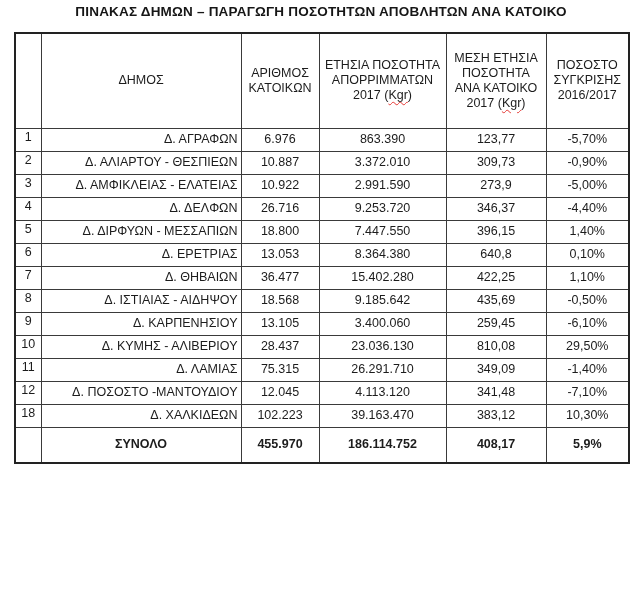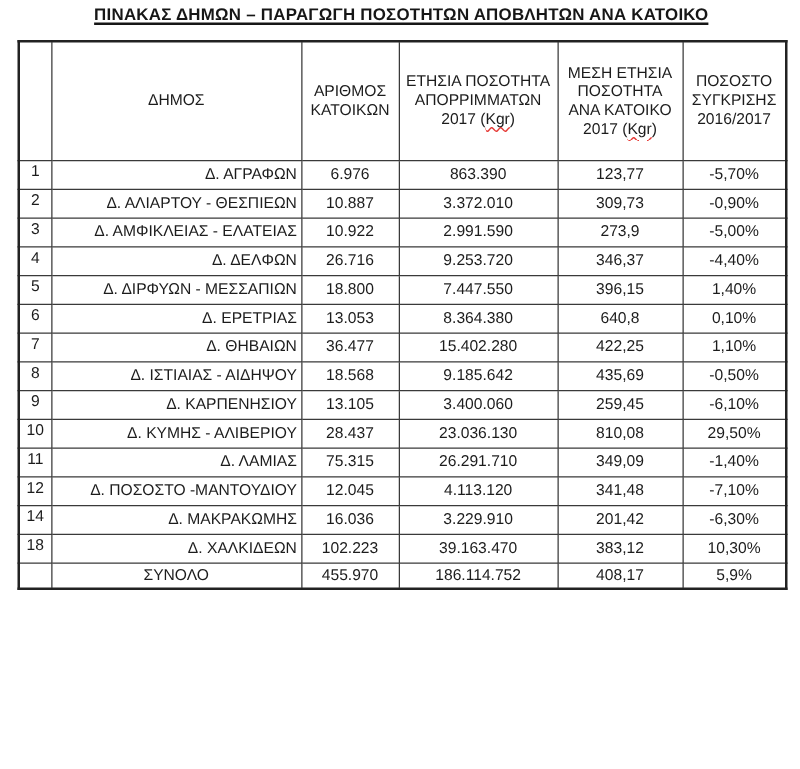--- a/index.html
+++ b/index.html
@@ -13,21 +13,20 @@
   }
   .doc {
     padding: 3px 12px 0 14px;
   }
   .doc-title {
     margin: 1px 0 13px 0;
     font-size: 13.5px;
     font-weight: bold;
     text-align: center;
     letter-spacing: 0.2px;
-    text-decoration: underline;
     text-decoration-thickness: 1.5px;
     text-underline-offset: 2px;
     color: #161616;
   }
   table.muni {
     border-collapse: collapse;
     table-layout: fixed;
     width: 614px;
     border: 2px solid #222222;
   }
@@ -60,22 +59,22 @@
     padding-top: 3px;
     font-size: 12px;
   }
   td.c-name {
     text-align: right;
     padding-left: 6px;
     white-space: pre-line;
   }
   td.c-num { text-align: center; }
   tfoot td {
-    height: 21px;
-    font-weight: normal;
+    height: 36px;
+    font-weight: bold;
     text-align: center;
     vertical-align: middle;
   }
 </style>
 </head>
 <body>
 
 <div class="doc">
   <h1 class="doc-title">ΠΙΝΑΚΑΣ ΔΗΜΩΝ – ΠΑΡΑΓΩΓΗ ΠΟΣΟΤΗΤΩΝ ΑΠΟΒΛΗΤΩΝ ΑΝΑ ΚΑΤΟΙΚΟ</h1>
 
@@ -195,28 +194,20 @@
   </tr>
         <tr>
     <td class="c-idx">12</td>
     <td class="c-name">Δ. ΠΟΣΟΣΤΟ -ΜΑΝΤΟΥΔΙΟΥ</td>
     <td class="c-num">12.045</td>
     <td class="c-num">4.113.120</td>
     <td class="c-num">341,48</td>
     <td class="c-num">-7,10%</td>
   </tr>
         <tr>
-    <td class="c-idx">14</td>
-    <td class="c-name">Δ. ΜΑΚΡΑΚΩΜΗΣ</td>
-    <td class="c-num">16.036</td>
-    <td class="c-num">3.229.910</td>
-    <td class="c-num">201,42</td>
-    <td class="c-num">-6,30%</td>
-  </tr>
-        <tr>
     <td class="c-idx">18</td>
     <td class="c-name">Δ. ΧΑΛΚΙΔΕΩΝ</td>
     <td class="c-num">102.223</td>
     <td class="c-num">39.163.470</td>
     <td class="c-num">383,12</td>
     <td class="c-num">10,30%</td>
   </tr>
       </tbody>
     <tfoot>
       <tr>

